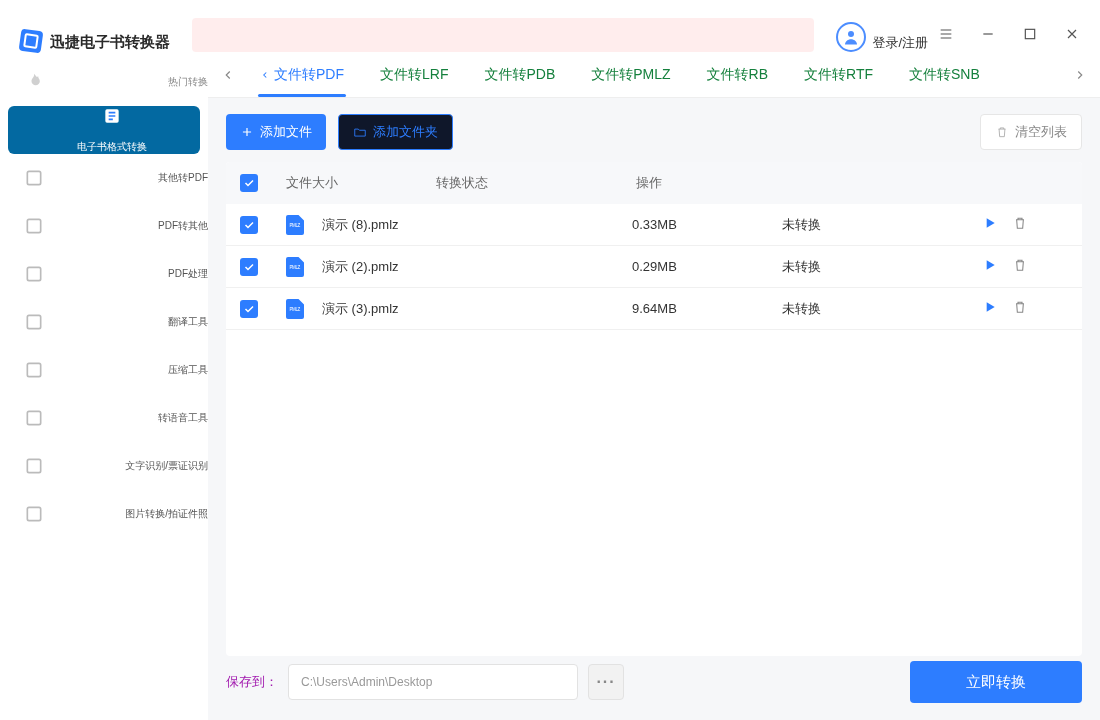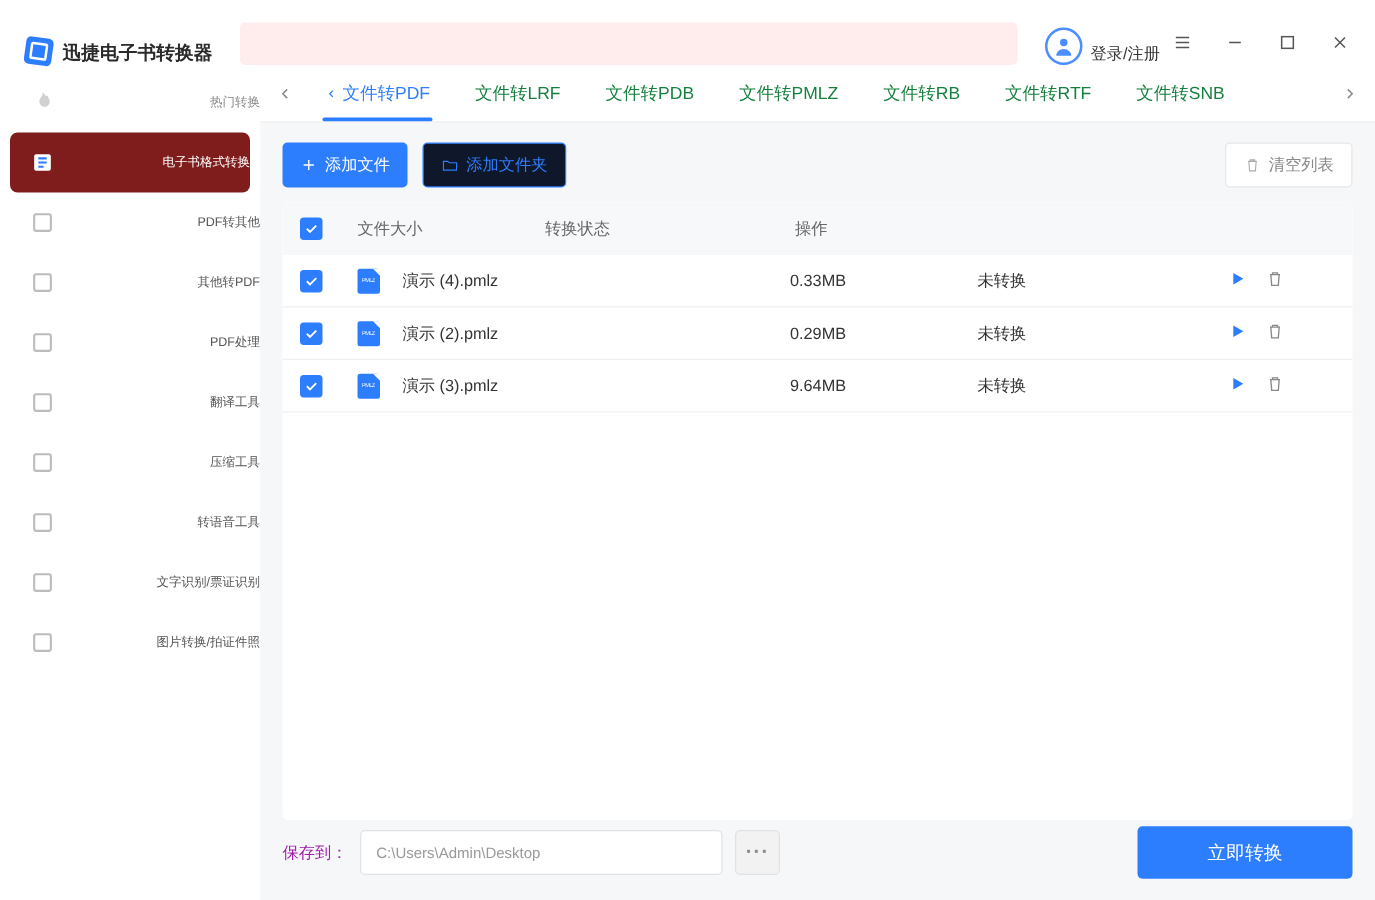--- a/index.html
+++ b/index.html
@@ -16,21 +16,21 @@
 .login-text { font-size: 13px; color: #333; margin-right: 0; }
 .win-controls { display: flex; align-items: center; gap: 6px; }
 .win-btn { width: 36px; height: 36px; display: flex; align-items: center; justify-content: center; cursor: pointer; }
 .win-btn svg { width: 16px; height: 16px; stroke: #555; stroke-width: 1.8; fill: none; }
 
 
 .body { display: flex; height: calc(100% - 52px); }
 .sidebar { width: 208px; padding-top: 6px; }
 .side-item { display: flex; align-items: center; height: 48px; padding-left: 24px; font-size: 10px; color: #555; cursor: pointer; gap: 12px; justify-content: space-between; }
 .side-item.hot { color: #888; }
-.side-item.active { background: #7f1d1d; color: #fff; border-radius: 6px; margin: 0 8px; padding-left: 16px; }
+.side-item.active { background: #0369a1; color: #fff; border-radius: 6px; margin: 0 8px; padding-left: 16px; flex-direction: column; }
 .side-item .sicon { width: 20px; height: 20px; display: flex; align-items: center; justify-content: center; }
 .side-item .sicon svg { width: 20px; height: 20px; }
 
 .main { flex: 1; background: #f6f7f9; border-top-left-radius: 0; display: flex; flex-direction: column; }
 
 
 .tabs { height: 46px; background: #fff; display: flex; align-items: center; padding: 0 6px; border-bottom: 1px solid #eee; }
 .tab-arrow { width: 28px; height: 28px; display: flex; align-items: center; justify-content: center; cursor: pointer; }
 .tab-arrow svg { width: 14px; height: 14px; stroke: #888; stroke-width: 2; fill: none; }
 .tab { padding: 0 18px; height: 100%; display: flex; align-items: center; font-size: 14px; color: #15803d; cursor: pointer; position: relative; }
@@ -131,29 +131,29 @@
           </svg>
         </span>
       <span>电子书格式转换</span>
     </div>
     <div class="side-item">
       <span class="sicon">
           <svg viewBox="0 0 24 24">
             <rect x="4" y="4" width="16" height="16" rx="2" fill="none" stroke="#bbb" stroke-width="2"></rect>
           </svg>
         </span>
+      <span>其他转PDF</span>
+    </div>
+    <div class="side-item">
+      <span class="sicon">
+          <svg viewBox="0 0 24 24">
+            <rect x="4" y="4" width="16" height="16" rx="2" fill="none" stroke="#bbb" stroke-width="2"></rect>
+          </svg>
+        </span>
       <span>PDF转其他</span>
-    </div>
-    <div class="side-item">
-      <span class="sicon">
-          <svg viewBox="0 0 24 24">
-            <rect x="4" y="4" width="16" height="16" rx="2" fill="none" stroke="#bbb" stroke-width="2"></rect>
-          </svg>
-        </span>
-      <span>其他转PDF</span>
     </div>
     <div class="side-item">
       <span class="sicon">
           <svg viewBox="0 0 24 24">
             <rect x="4" y="4" width="16" height="16" rx="2" fill="none" stroke="#bbb" stroke-width="2"></rect>
           </svg>
         </span>
       <span>PDF处理</span>
     </div>
     <div class="side-item">
@@ -277,21 +277,21 @@
             <div class="chk">
               <svg viewBox="0 0 24 24">
                 <path d="M5 12l5 5L20 7"></path>
               </svg>
             </div>
           </div>
         <div class="col-name">
             <span class="file-icon">
               <span>PMLZ</span>
             </span>
-            <span>演示 (4).pmlz</span>
+            <span>演示 (8).pmlz</span>
           </div>
         <div class="col-size">0.33MB</div>
         <div class="col-status">未转换</div>
         <div class="col-ops">
           <span class="op-icon play"><svg viewBox="0 0 24 24">
                 <path d="M7 5v14l12-7z"></path>
               </svg></span>
           <span class="op-icon del"><svg viewBox="0 0 24 24">
                 <path d="M6 7h12M9 7V5h6v2m-8 0 1 13h8l1-13"></path>
               </svg></span>

